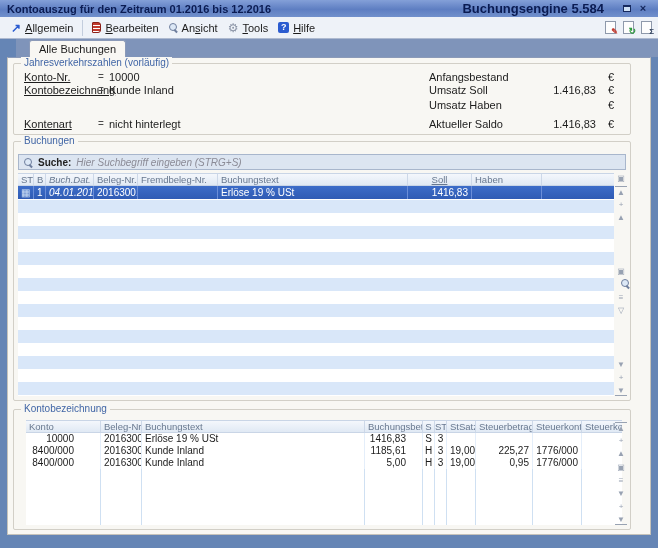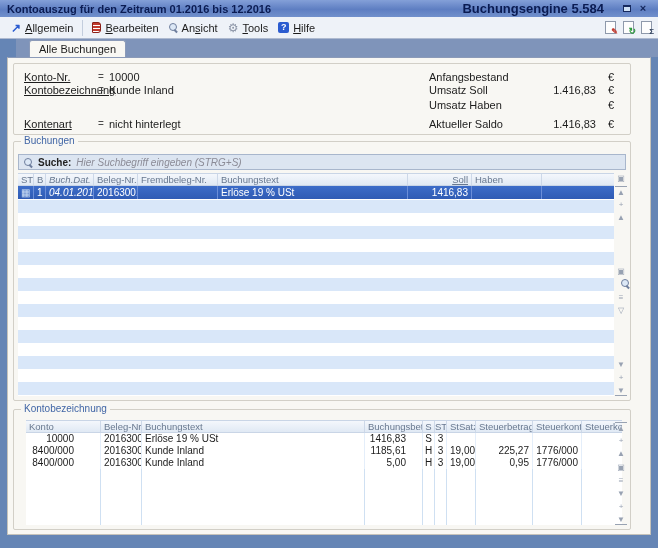--- a/index.html
+++ b/index.html
@@ -185,20 +185,21 @@
       </span>
   </div>
 
   <div class="tabstrip">
     <span class="tab">Alle Buchungen</span>
   </div>
 
   <div class="panel">
 
     <div class="groupbox gb-jvz">
+      <span class="legend">Jahresverkehrszahlen (vorläufig)</span>
 
       <div class="fieldrow" style="top:7px;">
         <span class="flabel">Konto-Nr.</span>
         <span class="feq">=</span>
         <span class="fval">10000</span>
       </div>
       <div class="fieldrow" style="top:20px;">
         <span class="flabel">Kontobezeichnung</span>
         <span class="feq">=</span>
         <span class="fval">Kunde Inland</span>
@@ -241,21 +242,21 @@
       </div>
 
       <div class="btable">
         <div class="trow thead">
           <span class="cell b1">ST</span>
           <span class="cell b2">B</span>
           <span class="cell b3">Buch.Dat.</span>
           <span class="cell b4" style="text-align:left;">Beleg-Nr.</span>
           <span class="cell b5">Fremdbeleg-Nr.</span>
           <span class="cell b6">Buchungstext</span>
-          <span class="cell b7" style="text-align:right;text-decoration:underline;">Soll</span>
+          <span class="cell b7" style="text-align:center;text-decoration:underline;">Soll</span>
           <span class="cell b8">Haben</span>
           <span class="cell b9"></span>
         </div>
         <div class="trow selrow">
           <span class="cell b1"><span class="grid-ico">▦</span></span>
           <span class="cell b2">1</span>
           <span class="cell b3">04.01.2016</span>
           <span class="cell b4">20163001</span>
           <span class="cell b5"></span>
           <span class="cell b6">Erlöse 19 % USt</span>

